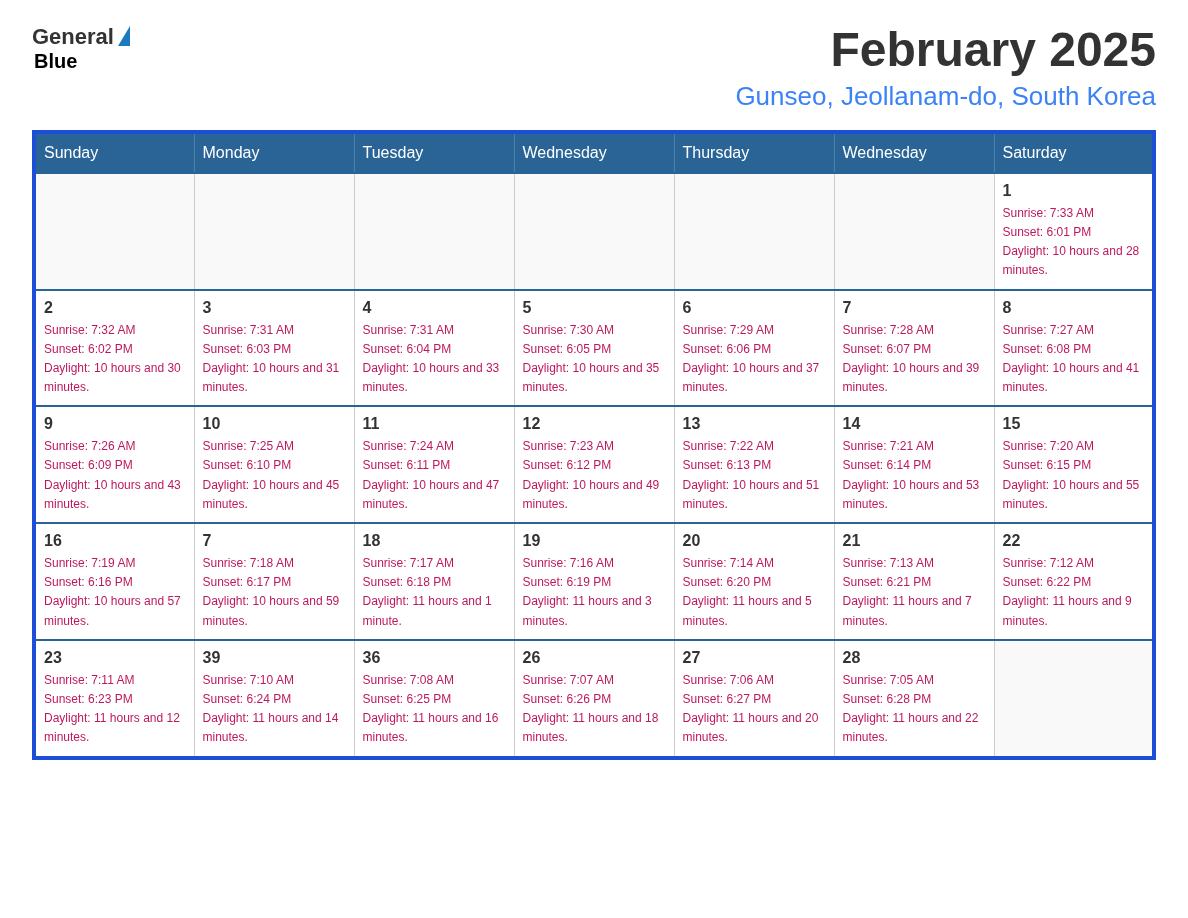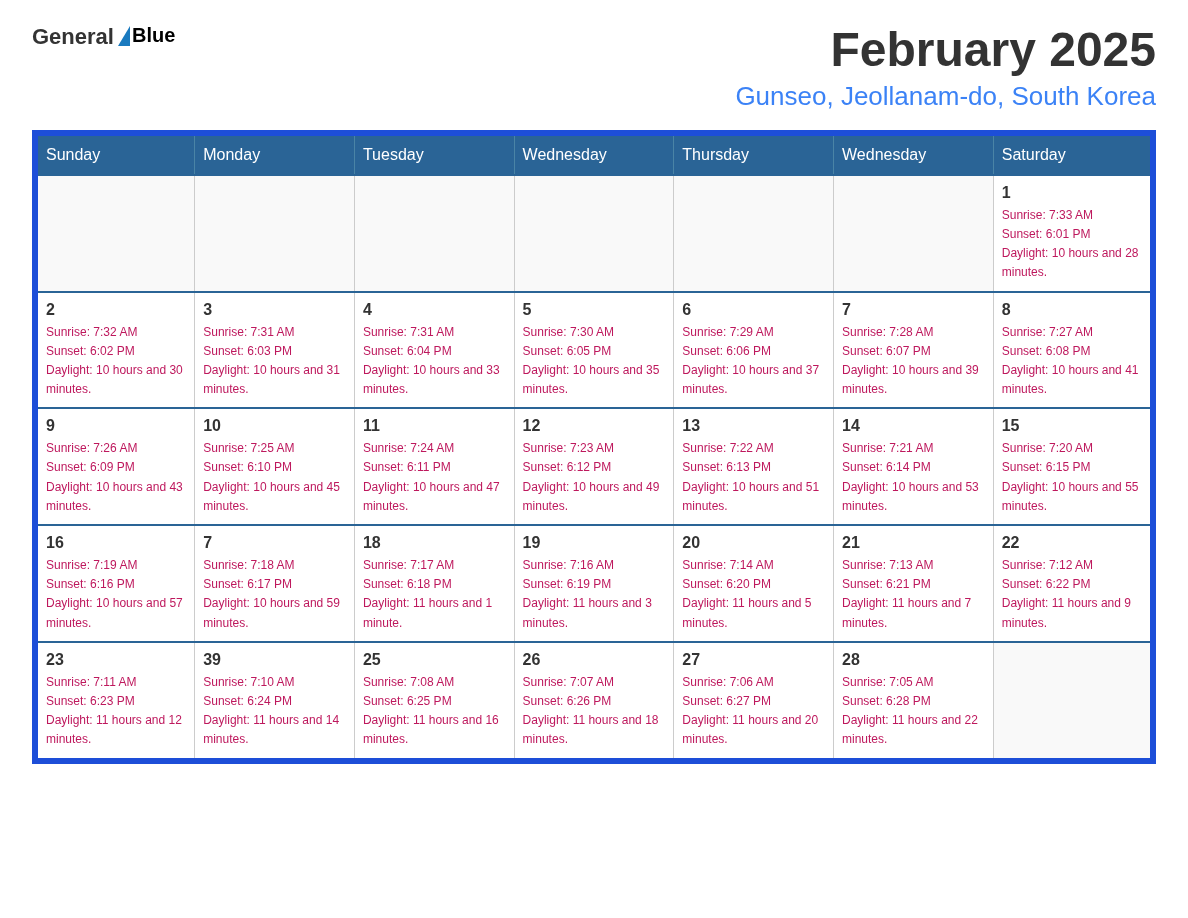--- a/index.html
+++ b/index.html
@@ -10,21 +10,21 @@
       padding: 24px 32px;
     }
     .header {
       display: flex;
       justify-content: space-between;
       align-items: flex-start;
       margin-bottom: 18px;
     }
     .logo {
       display: flex;
-      flex-direction: row;
+      flex-direction: column;
       align-items: flex-start;
     }
     .logo-top {
       display: flex;
       align-items: center;
     }
     .logo-general {
       font-size: 22px;
       font-weight: bold;
       color: #333;
@@ -56,21 +56,21 @@
       margin-left: 26px;
     }
     .calendar-subtitle {
       font-size: 26px;
       color: #3b82f6;
       margin-top: 4px;
     }
     .calendar {
       width: 100%;
       border-collapse: collapse;
-      border: 6px solid #1d4ed8;
+      border: 4px solid #1d4ed8;
       margin-top: 10px;
     }
     .calendar th {
       background-color: #2a6496;
       color: #fff;
       font-size: 16px;
       font-weight: normal;
       padding: 10px 8px;
       text-align: left;
       border: 1px solid #4a84a6;
@@ -236,21 +236,21 @@
       <tr class="week-row">
         <td>
           <span class="day-number">23</span>
           <div class="day-info">Sunrise: 7:11 AM<br>Sunset: 6:23 PM<br>Daylight: 11 hours and 12 minutes.</div>
         </td>
         <td>
           <span class="day-number">39</span>
           <div class="day-info">Sunrise: 7:10 AM<br>Sunset: 6:24 PM<br>Daylight: 11 hours and 14 minutes.</div>
         </td>
         <td>
-          <span class="day-number">25</span>
+          <span class="day-number">36</span>
           <div class="day-info">Sunrise: 7:08 AM<br>Sunset: 6:25 PM<br>Daylight: 11 hours and 16 minutes.</div>
         </td>
         <td>
           <span class="day-number">26</span>
           <div class="day-info">Sunrise: 7:07 AM<br>Sunset: 6:26 PM<br>Daylight: 11 hours and 18 minutes.</div>
         </td>
         <td>
           <span class="day-number">27</span>
           <div class="day-info">Sunrise: 7:06 AM<br>Sunset: 6:27 PM<br>Daylight: 11 hours and 20 minutes.</div>
         </td>

